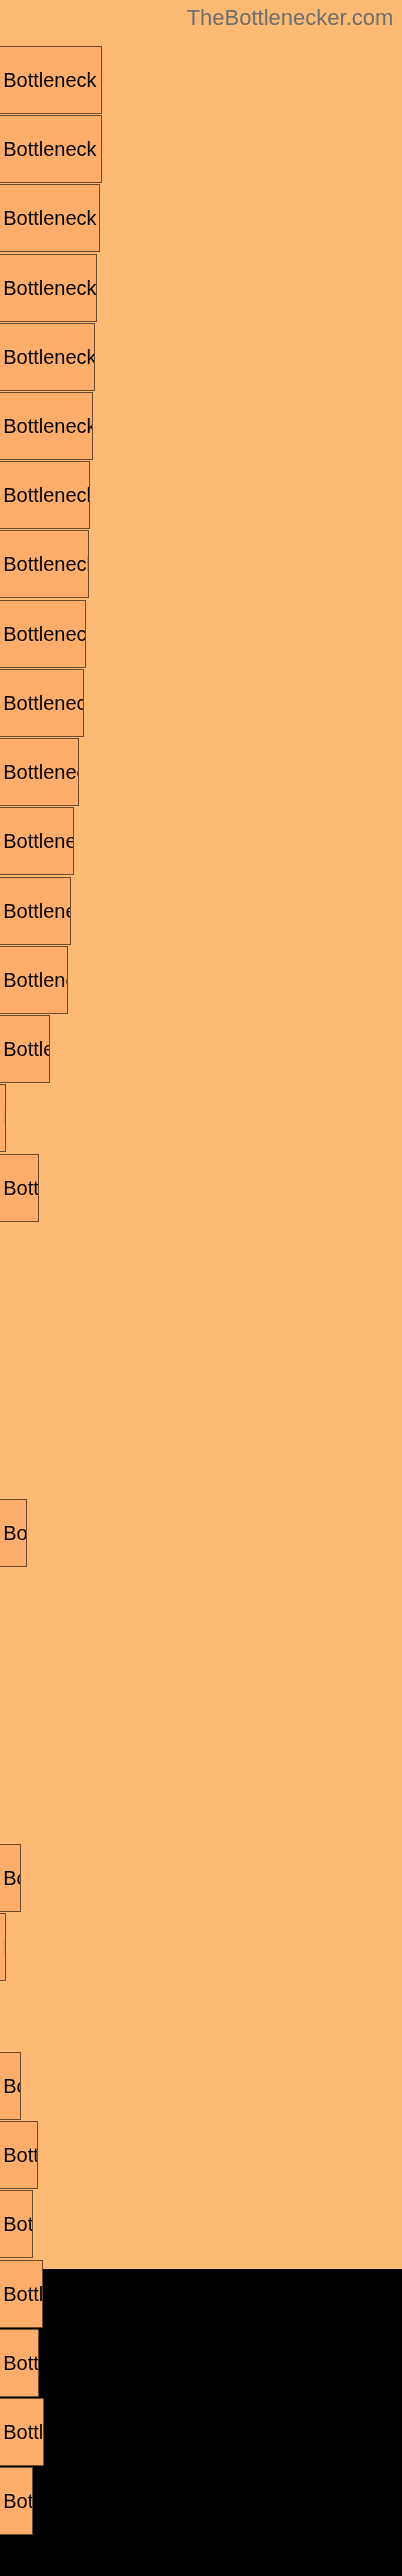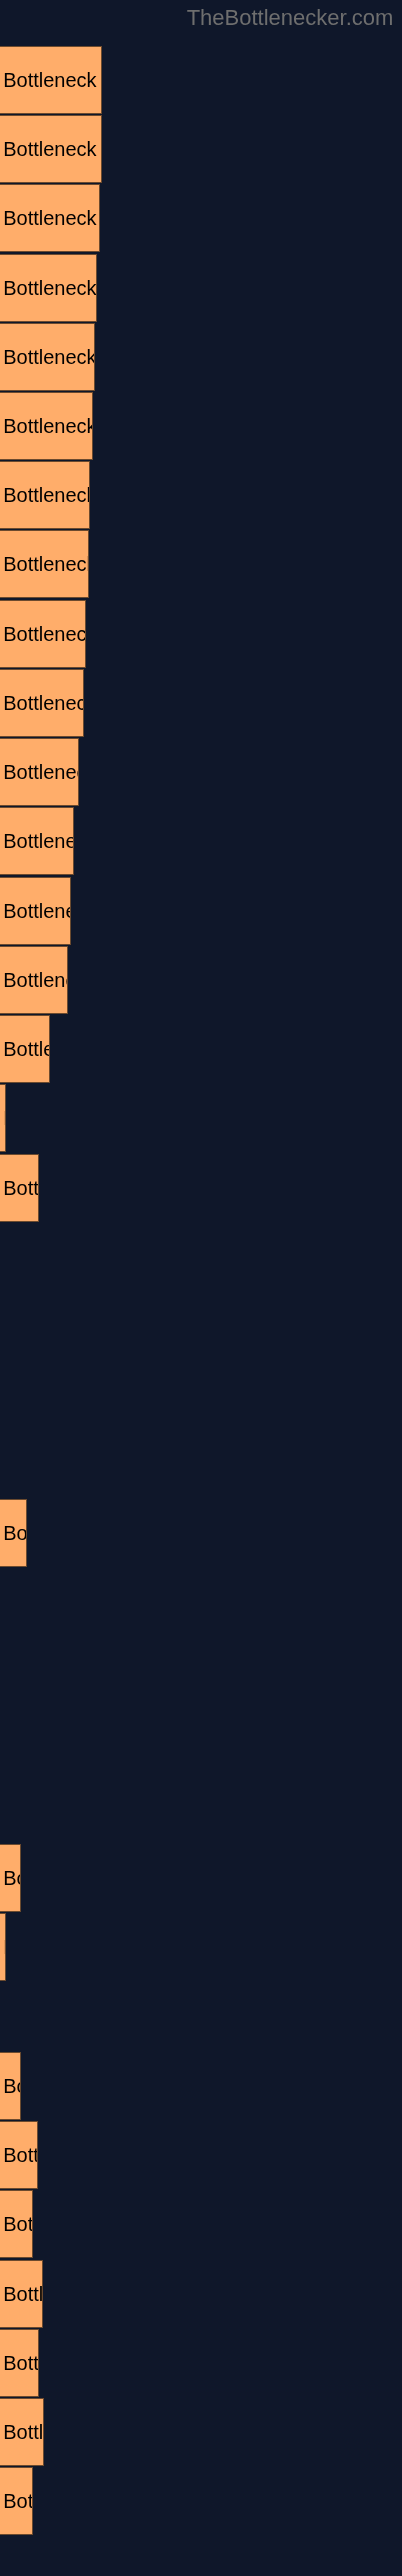--- a/index.html
+++ b/index.html
@@ -10,22 +10,22 @@
   body {
     width: 403px;
     height: 2576px;
     position: relative;
     font-family: "Liberation Sans", sans-serif;
     overflow: hidden;
   }
   #chart-root {
     position: relative;
     width: 403px;
-    height: 2576px;
-    background: #0f172a;
+    height: 2269px;
+    background: #fdba74;
   }
   .site-title {
     position: absolute;
     top: 4.8px;
     right: 9.7px;
     font-size: 22px;
     color: #6e6e6e;
     letter-spacing: 0px;
     white-space: nowrap;
     font-family: "Liberation Sans", sans-serif;

